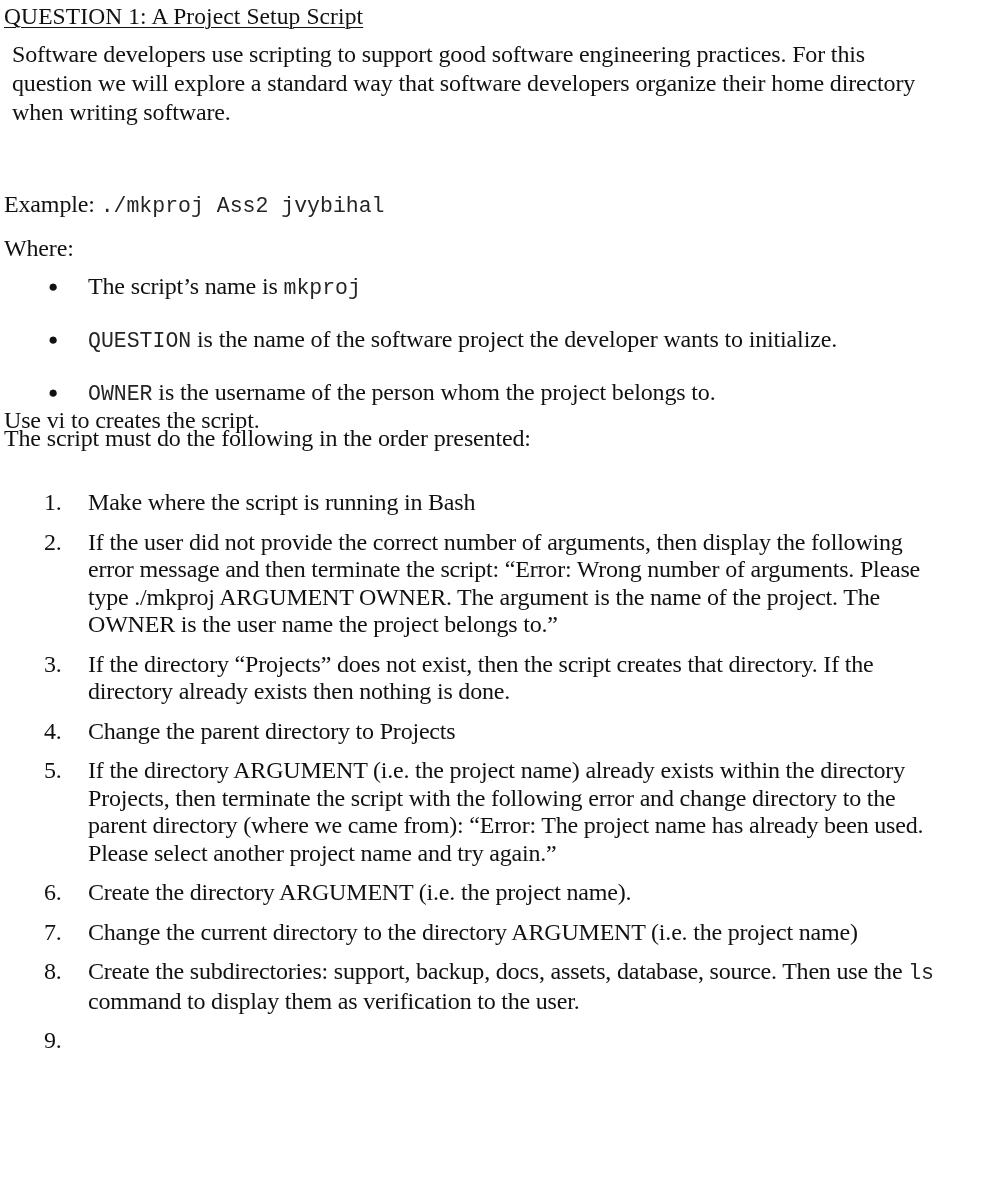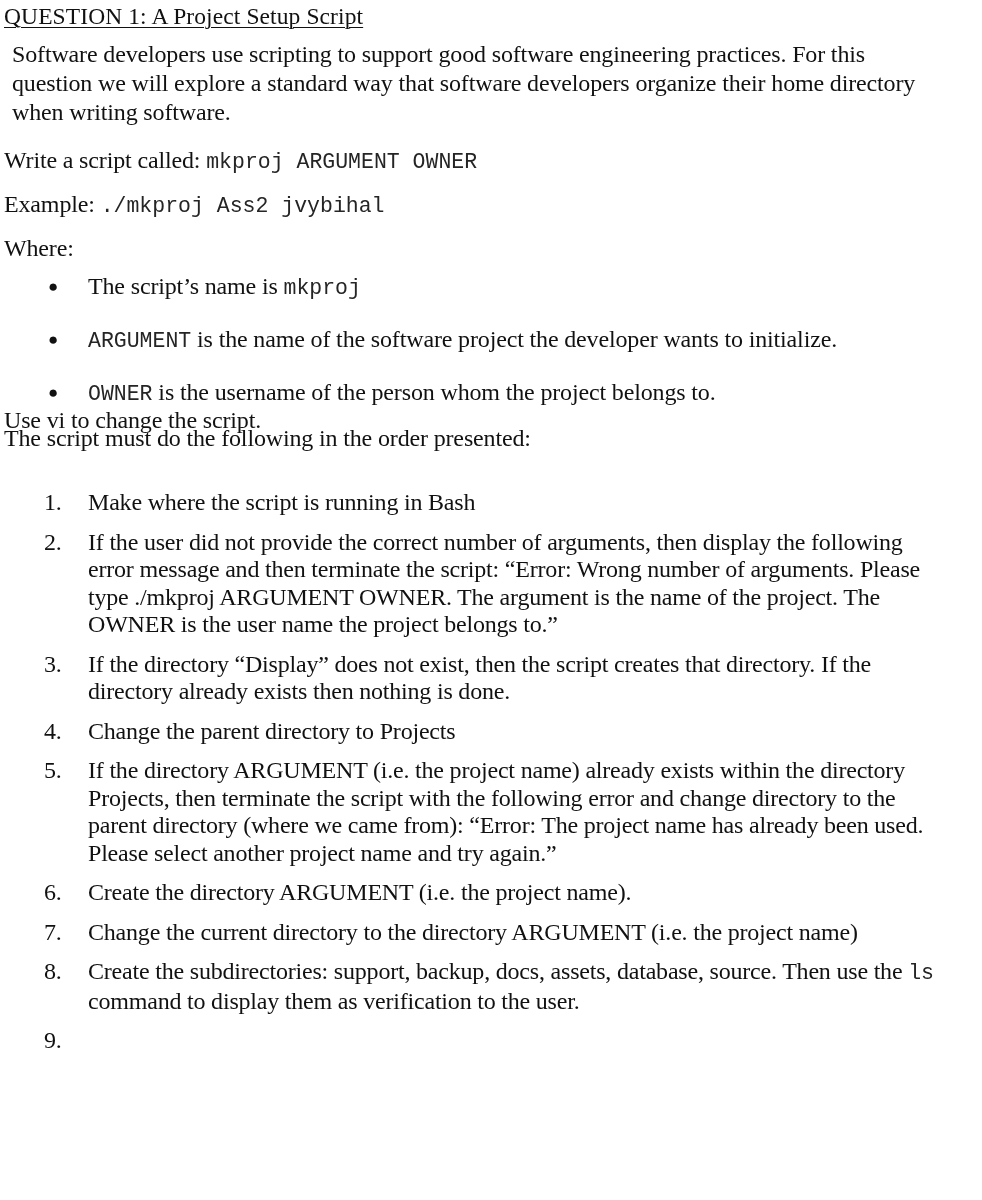--- a/index.html
+++ b/index.html
@@ -126,61 +126,58 @@
 </style>
 </head>
 <body>
 
 <div class="page">
 
   <div class="doc-heading">QUESTION 1: A Project Setup Script</div>
 
   <div class="para intro" style="left:12px; top:40px;">Software developers use scripting to support good software engineering practices. For this question we will explore a standard way that software developers organize their home directory when writing software.</div>
 
-  <div class="para" style="left:4px; top:146px;">
-    <span>Write a script called:</span><span>&nbsp;</span><span class="mono">mkproj ARGUMENT OWNER</span>
-  </div>
 
   <div class="para" style="left:4px; top:190px;text-align:center;">
     <span>Example:</span><span>&nbsp;</span><span class="mono">./mkproj Ass2 jvybihal</span>
   </div>
 
   <div class="para" style="left:4px; top:234px;">Where:</div>
 
   <ul class="bullet-list">
     <li class="bullet-item">
       <span class="dot">●</span>
       <span>The script’s name is </span><span class="mono">mkproj</span>
     </li>
     <li class="bullet-item">
       <span class="dot">●</span>
-      <span class="mono">ARGUMENT</span><span>  is the name of the software project the developer wants to initialize.</span>
+      <span class="mono">QUESTION</span><span>  is the name of the software project the developer wants to initialize.</span>
     </li>
     <li class="bullet-item">
       <span class="dot">●</span>
       <span class="mono">OWNER</span><span> is the username of the person whom the project belongs to.</span>
     </li>
   </ul>
 
-  <div class="para" style="left:4px; top:406px;">Use vi to change the script.</div>
+  <div class="para" style="left:4px; top:406px;">Use vi to creates the script.</div>
 
   <div class="para" style="left:4px; top:424px;">The script must do the following in the order presented:</div>
 
   <ol class="num-list">
     <li class="num-item w-885">
       <span class="num">1.</span>
       <span class="txt">Make where the script is running in Bash</span>
     </li>
     <li class="num-item w-875">
       <span class="num">2.</span>
       <span class="txt">If the user did not provide the correct number of arguments, then display the following error message and then terminate the script: “Error: Wrong number of arguments. Please type ./mkproj ARGUMENT OWNER.  The argument is the name of the project. The OWNER is the user name the project belongs to.”</span>
     </li>
     <li class="num-item w-895">
       <span class="num">3.</span>
-      <span class="txt">If the directory “Display” does not exist, then the script creates that directory. If the directory already exists then nothing is done.</span>
+      <span class="txt">If the directory “Projects” does not exist, then the script creates that directory. If the directory already exists then nothing is done.</span>
     </li>
     <li class="num-item w-885">
       <span class="num">4.</span>
       <span class="txt">Change the parent directory to Projects</span>
     </li>
     <li class="num-item w-870">
       <span class="num">5.</span>
       <span class="txt">If the directory ARGUMENT (i.e. the project name) already exists within the directory Projects, then terminate the script with the following error and change directory to the parent directory (where we came from): “Error: The project name has already been used. Please select another project name and try again.”</span>
     </li>
     <li class="num-item w-885">

